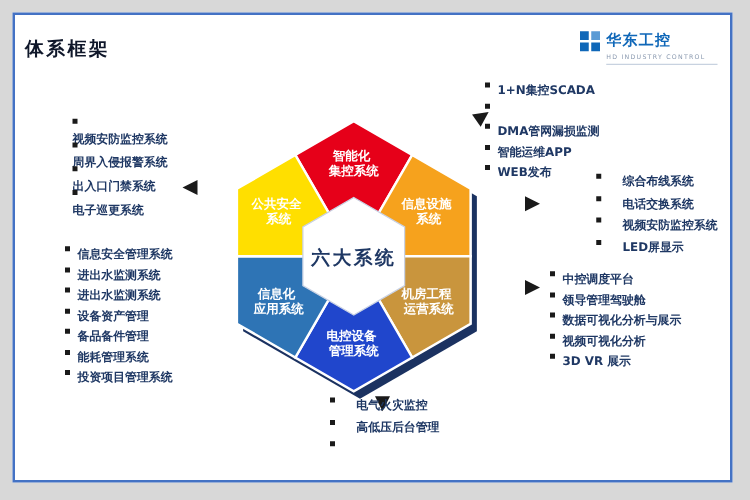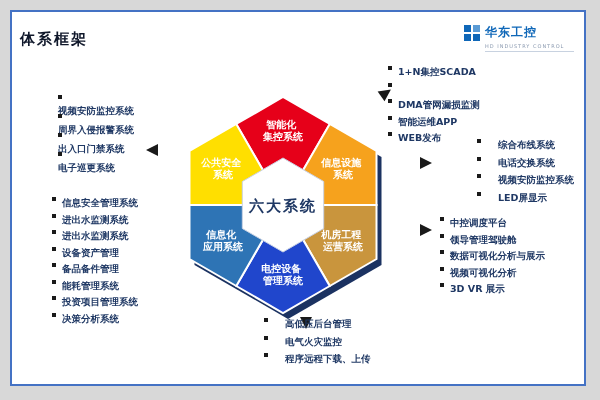--- a/index.html
+++ b/index.html
@@ -143,24 +143,20 @@
         <span class="li-text">备品备件管理</span>
       </div>
       <div class="li">
         <span class="bullet"></span>
         <span class="li-text">能耗管理系统</span>
       </div>
       <div class="li">
         <span class="bullet"></span>
         <span class="li-text">投资项目管理系统</span>
       </div>
-      <div class="li">
-        <span class="bullet"></span>
-        <span class="li-text">决策分析系统</span>
-      </div>
     </div>
 
   <div class="list lh16" style="left:388px;top:66px;">
       <div class="li">
         <span class="bullet"></span>
         <span class="li-text">1+N集控SCADA</span>
       </div>
       <div class="li">
         <span class="bullet"></span>
       </div>
@@ -216,24 +212,23 @@
       </div>
       <div class="li">
         <span class="bullet"></span>
         <span class="li-text">3D VR 展示</span>
       </div>
     </div>
 
   <div class="list lh17" style="left:264px;top:318px;">
       <div class="li">
         <span class="bullet"></span>
+        <span class="li-text">电气火灾监控</span>
+      </div>
+      <div class="li">
+        <span class="bullet"></span>
         <span class="li-text">高低压后台管理</span>
       </div>
       <div class="li">
         <span class="bullet"></span>
-        <span class="li-text">电气火灾监控</span>
-      </div>
-      <div class="li">
-        <span class="bullet"></span>
-        <span class="li-text">程序远程下载、上传</span>
       </div>
     </div>
 </div>
 
 </body></html>

